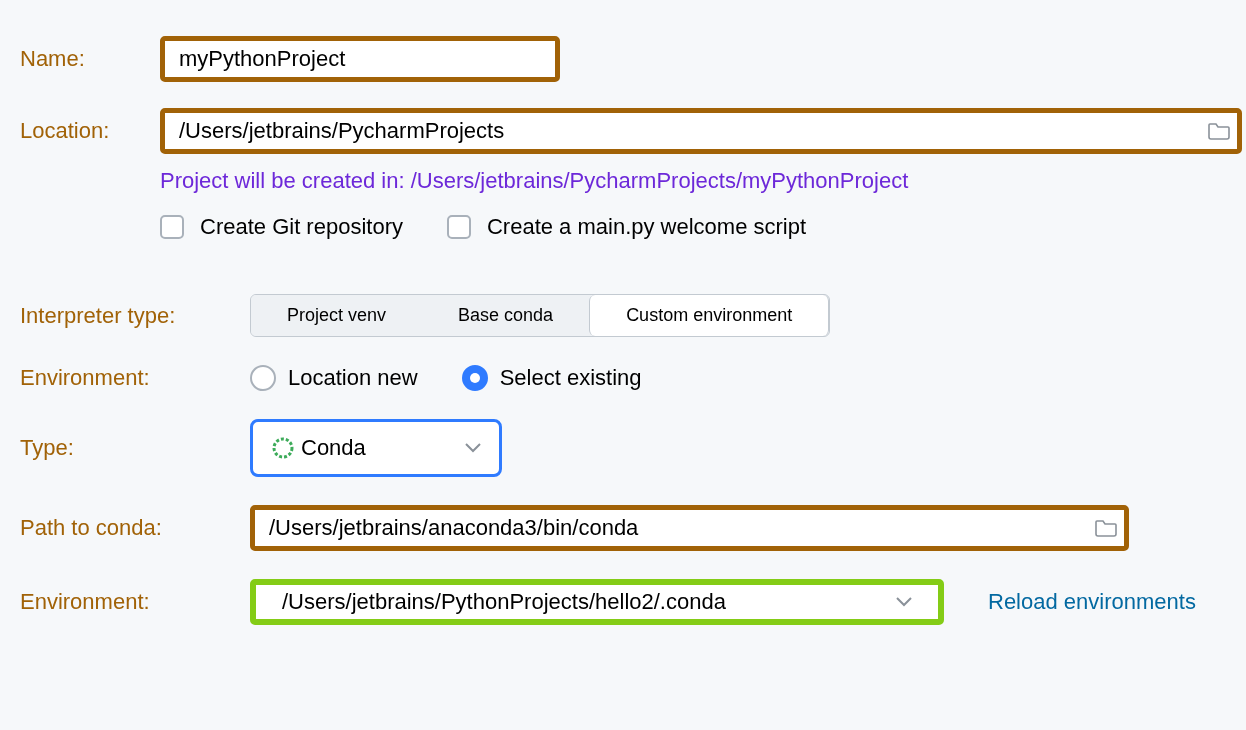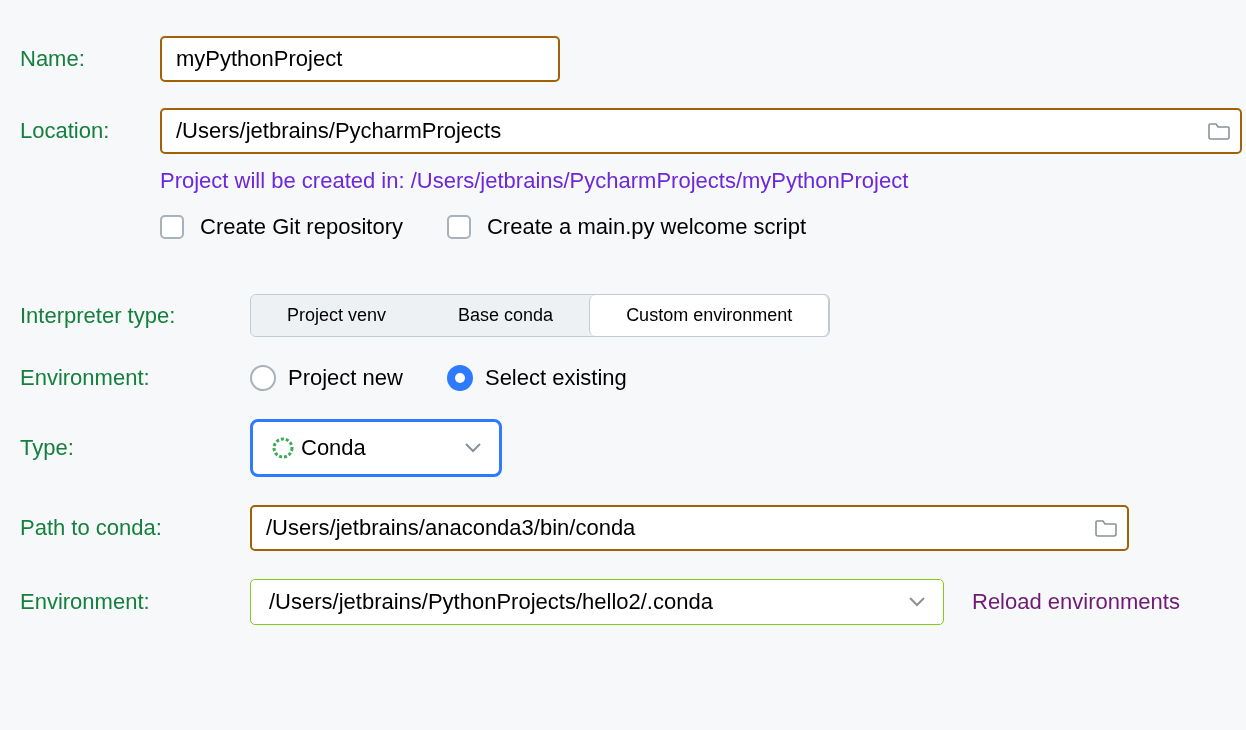--- a/index.html
+++ b/index.html
@@ -14,30 +14,30 @@
   .form { padding:36px 20px; }
   .row {
     display:flex;
     align-items:center;
     margin-bottom:26px;
   }
   .label-col {
     width:230px;
     min-width:230px;
     font-size:22px;
-    color:#15803d;
+    color:#a16207;
     padding-left:0;
   }
   .name-row .label-col,
   .location-row .label-col { width:140px; min-width:140px; }
   .field-col { flex:1; display:flex; align-items:center; gap:16px; }
 
   .text-input {
     height:46px;
-    border:2px solid #a16207;
+    border:5px solid #a16207;
     border-radius:5px;
     background:#fff;
     font-size:22px;
     padding:4px 14px;
     outline:none;
     color:#000;
   }
   .name-input { width:400px; }
   .location-input { width:1082px; position:relative; }
   .input-wrap { position:relative; display:inline-block;border-radius:20px; }
@@ -108,35 +108,35 @@
     min-width:252px;
     cursor:pointer;
   }
   .type-select .chev { margin-left:auto; }
 
   .conda-icon { width:24px; height:24px; }
 
   .path-wrap .text-input { width:994px; }
   .env-select {
     display:inline-flex; align-items:center;
-    height:46px; padding:0 18px;
-    border:1px solid #84cc16;
+    height:46px; padding:0 26px;
+    border:6px solid #84cc16;
     border-radius:5px;
     background:#fff;
     width:694px;
     cursor:pointer;
     justify-content:center;
   }
   .env-select .chev { margin-left:auto; }
 
   .link {
-    color:#701a75;
-    font-size:22px;
-    cursor:pointer;
-    margin-left:12px;
+    color:#0369a1;
+    font-size:22px;
+    cursor:pointer;
+    margin-left:28px;
   }
 
   .chev svg { display:block; }
   .folder-icon svg { display:block; }
 </style>
 </head>
 <body>
 
 <div class="form">
 
@@ -191,21 +191,21 @@
         <div class="seg-item active">Custom environment</div>
       </div>
     </div>
   </div>
 
   <div class="row" style="margin-bottom:28px">
     <div class="label-col">Environment:</div>
     <div class="field-col">
       <span class="radio">
         <span class="radio-circle"></span>
-        <span>Project new</span>
+        <span>Location new</span>
       </span>
       <span class="radio checked">
         <span class="radio-circle"></span>
         <span>Select existing</span>
       </span>
     </div>
   </div>
 
   <div class="row" style="margin-bottom:28px">
     <div class="label-col">Type:</div>

